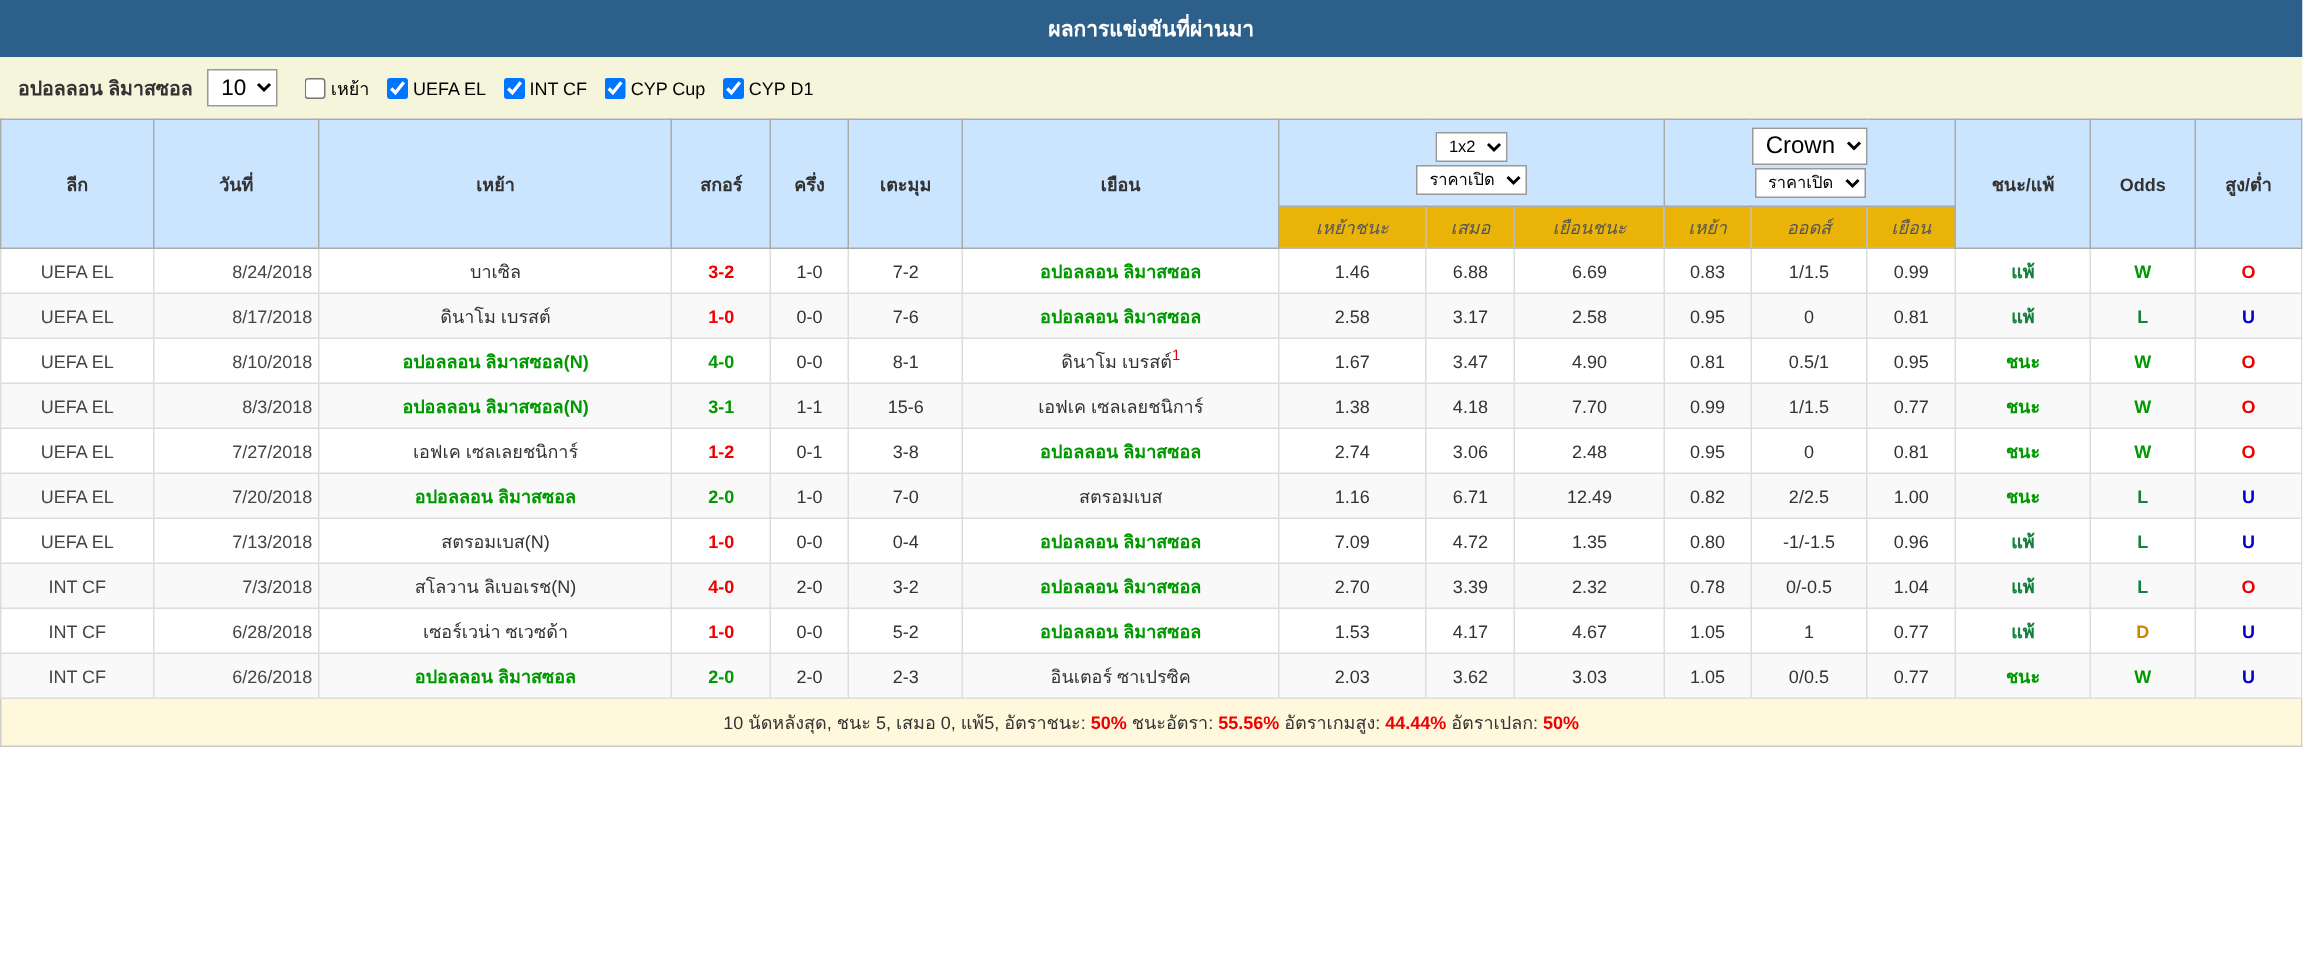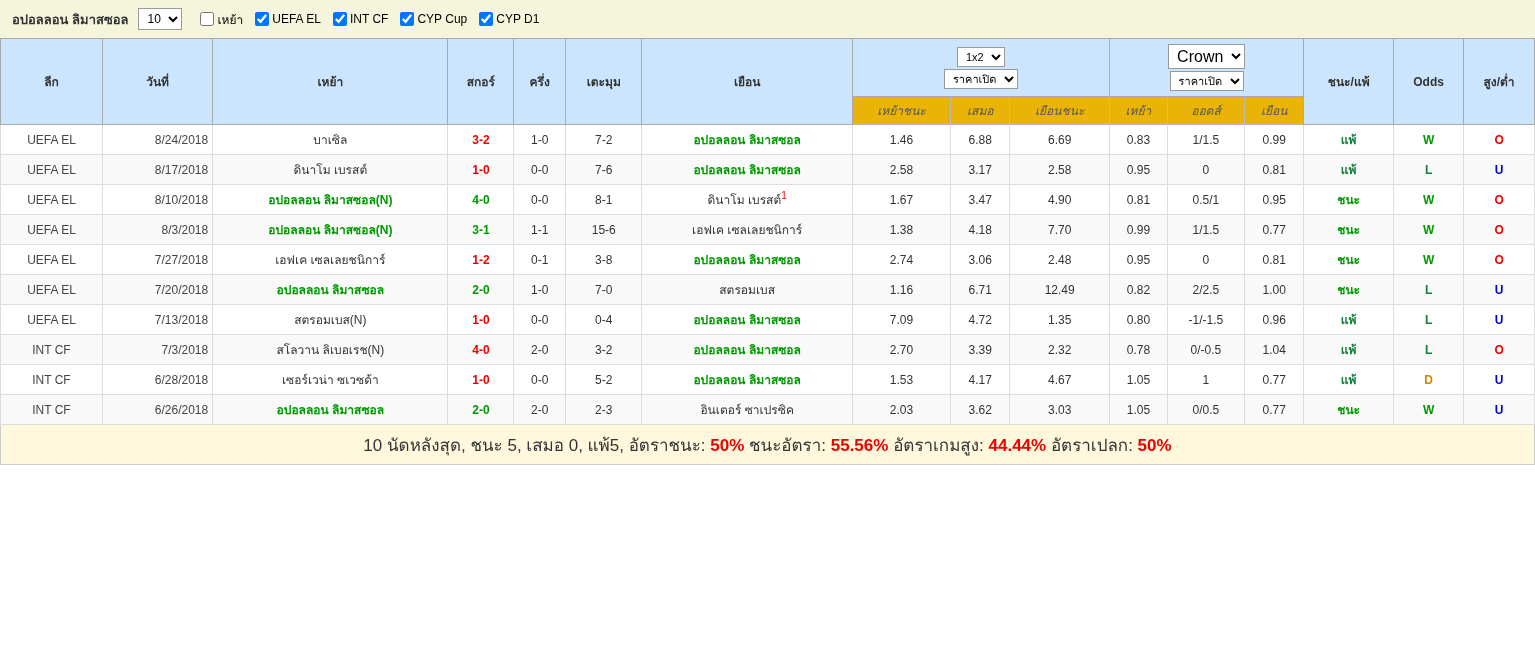--- a/index.html
+++ b/index.html
@@ -26,21 +26,21 @@
     }
     
     .filter-label {
       font-weight: bold;
       font-size: 13px;
       color: #333;
     }
     
     .filter-select {
       padding: 2px 4px;
-      font-size: 12px;
+      font-size: 15px;
       border: 1px solid #999;
       background: #fff;
       cursor: pointer;
     }
     
     .filter-checkboxes {
       display: flex;
       align-items: center;
       gap: 12px;
       margin-left: 8px;
@@ -102,21 +102,21 @@
     .result-draw { color: #c80; font-weight: bold; }
     
     .over { color: #e00; font-weight: bold; }
     .under { color: #00c; font-weight: bold; }
     
     .footer-row td {
       background: #fff8dc;
       text-align: center;
       padding: 6px;
       border: 1px solid #ccc;
-      font-size: 17px;
+      font-size: 12px;
       color: #333;
     }
     
     .footer-row td span.highlight { color: #e00; font-weight: bold; }
     
     .dropdown-control {
       display: flex;
       flex-direction: column;
       align-items: center;
       gap: 2px;
@@ -136,20 +136,23 @@
     .note-superscript {
       color: #e00;
       font-size: 10px;
       vertical-align: super;
     }
   </style>
 </head>
 <body>
 
 <div class="container">
+  <div class="page-title">
+    <span>ผลการแข่งขันที่ผ่านมา</span>
+  </div>
 
   <div class="filter-row">
     <span class="filter-label">อปอลลอน ลิมาสซอล</span>
     <select class="filter-select">
       <option>10</option>
       <option>5</option>
       <option>15</option>
       <option>20</option>
     </select>
     <div class="filter-checkboxes">

